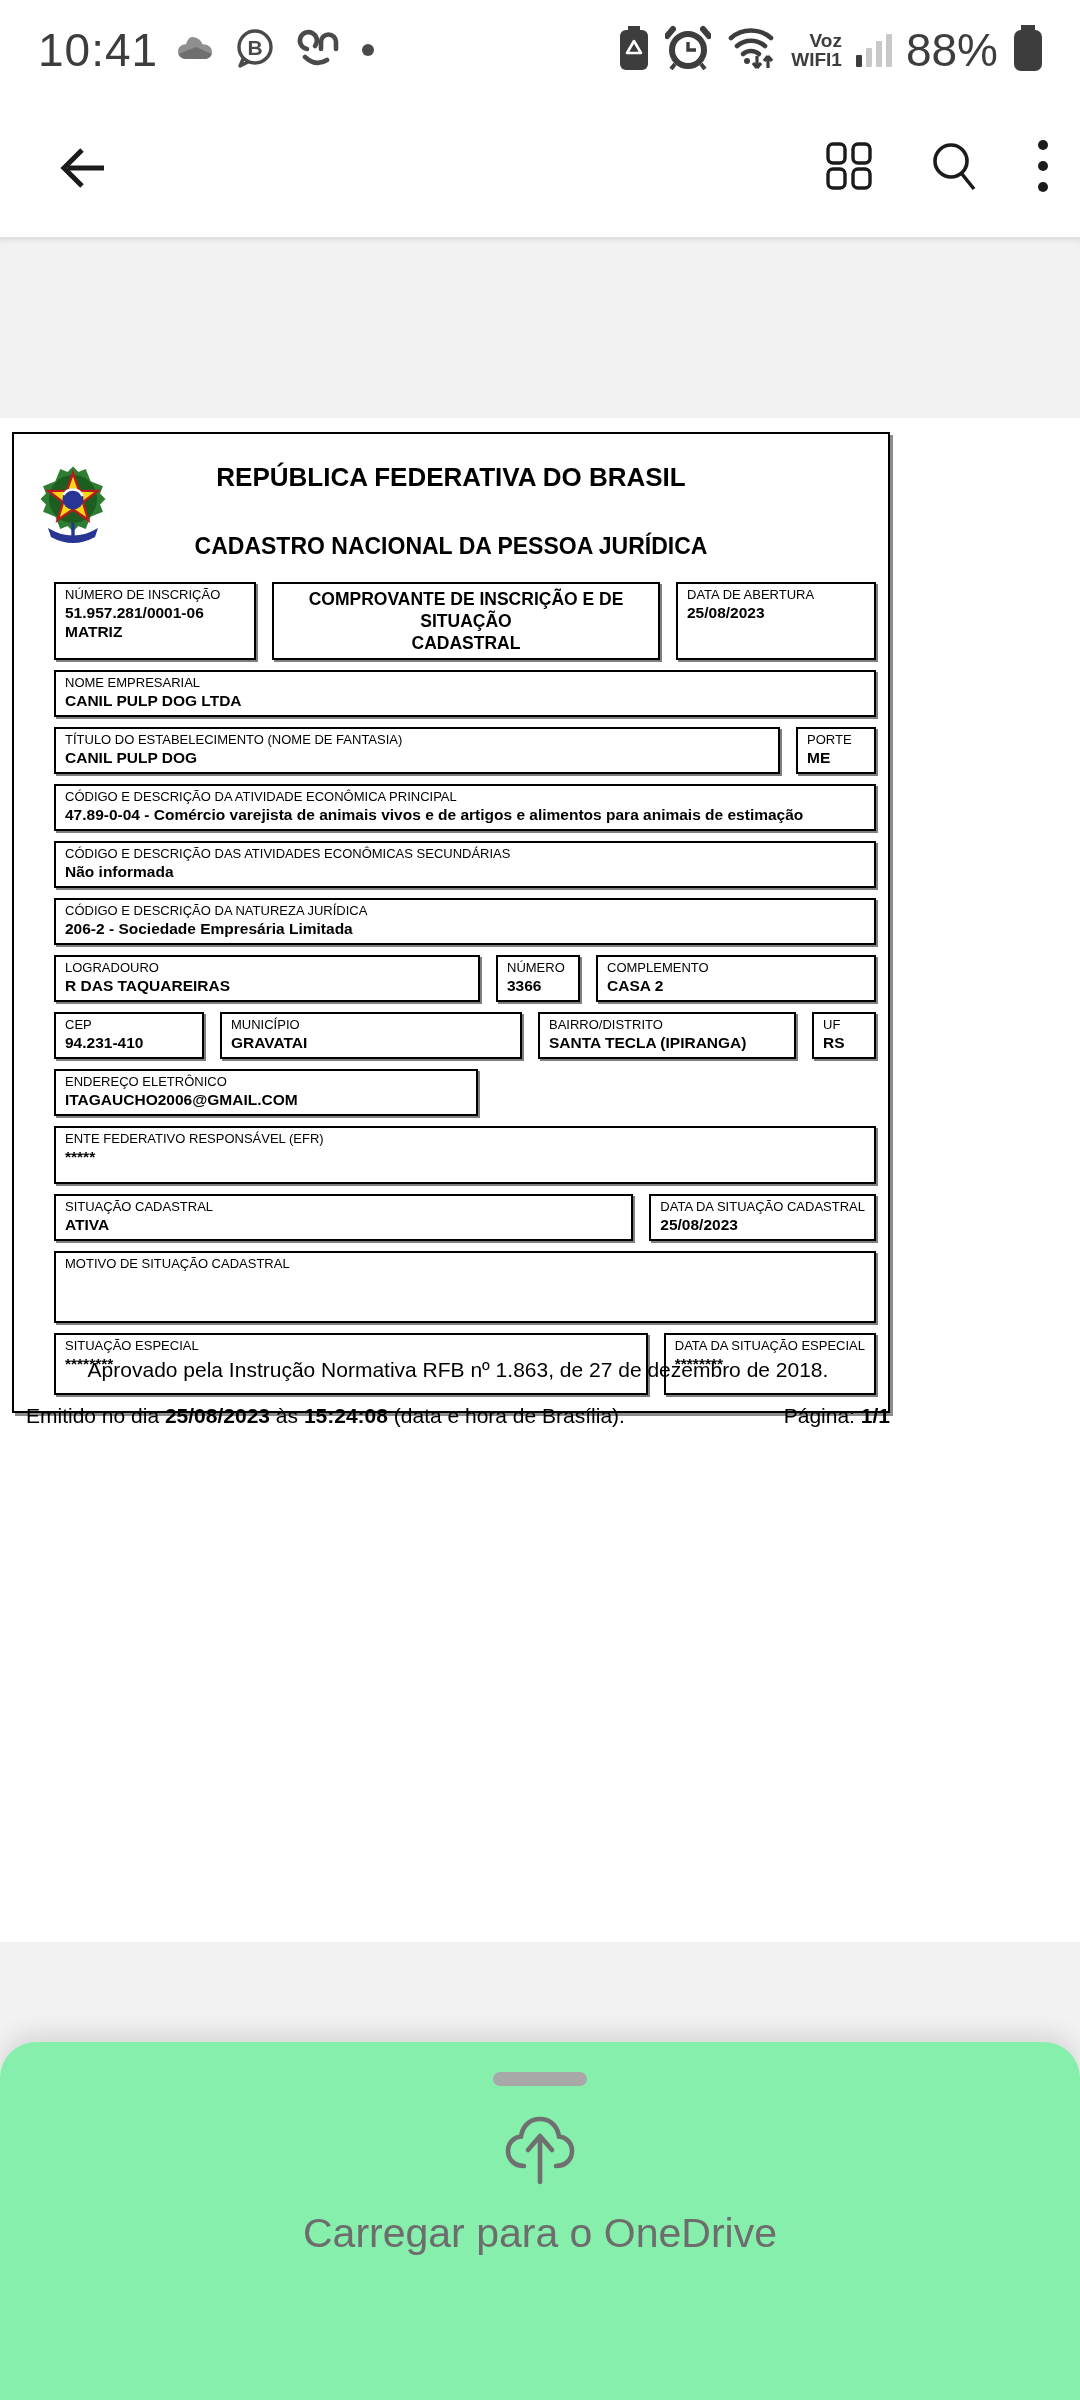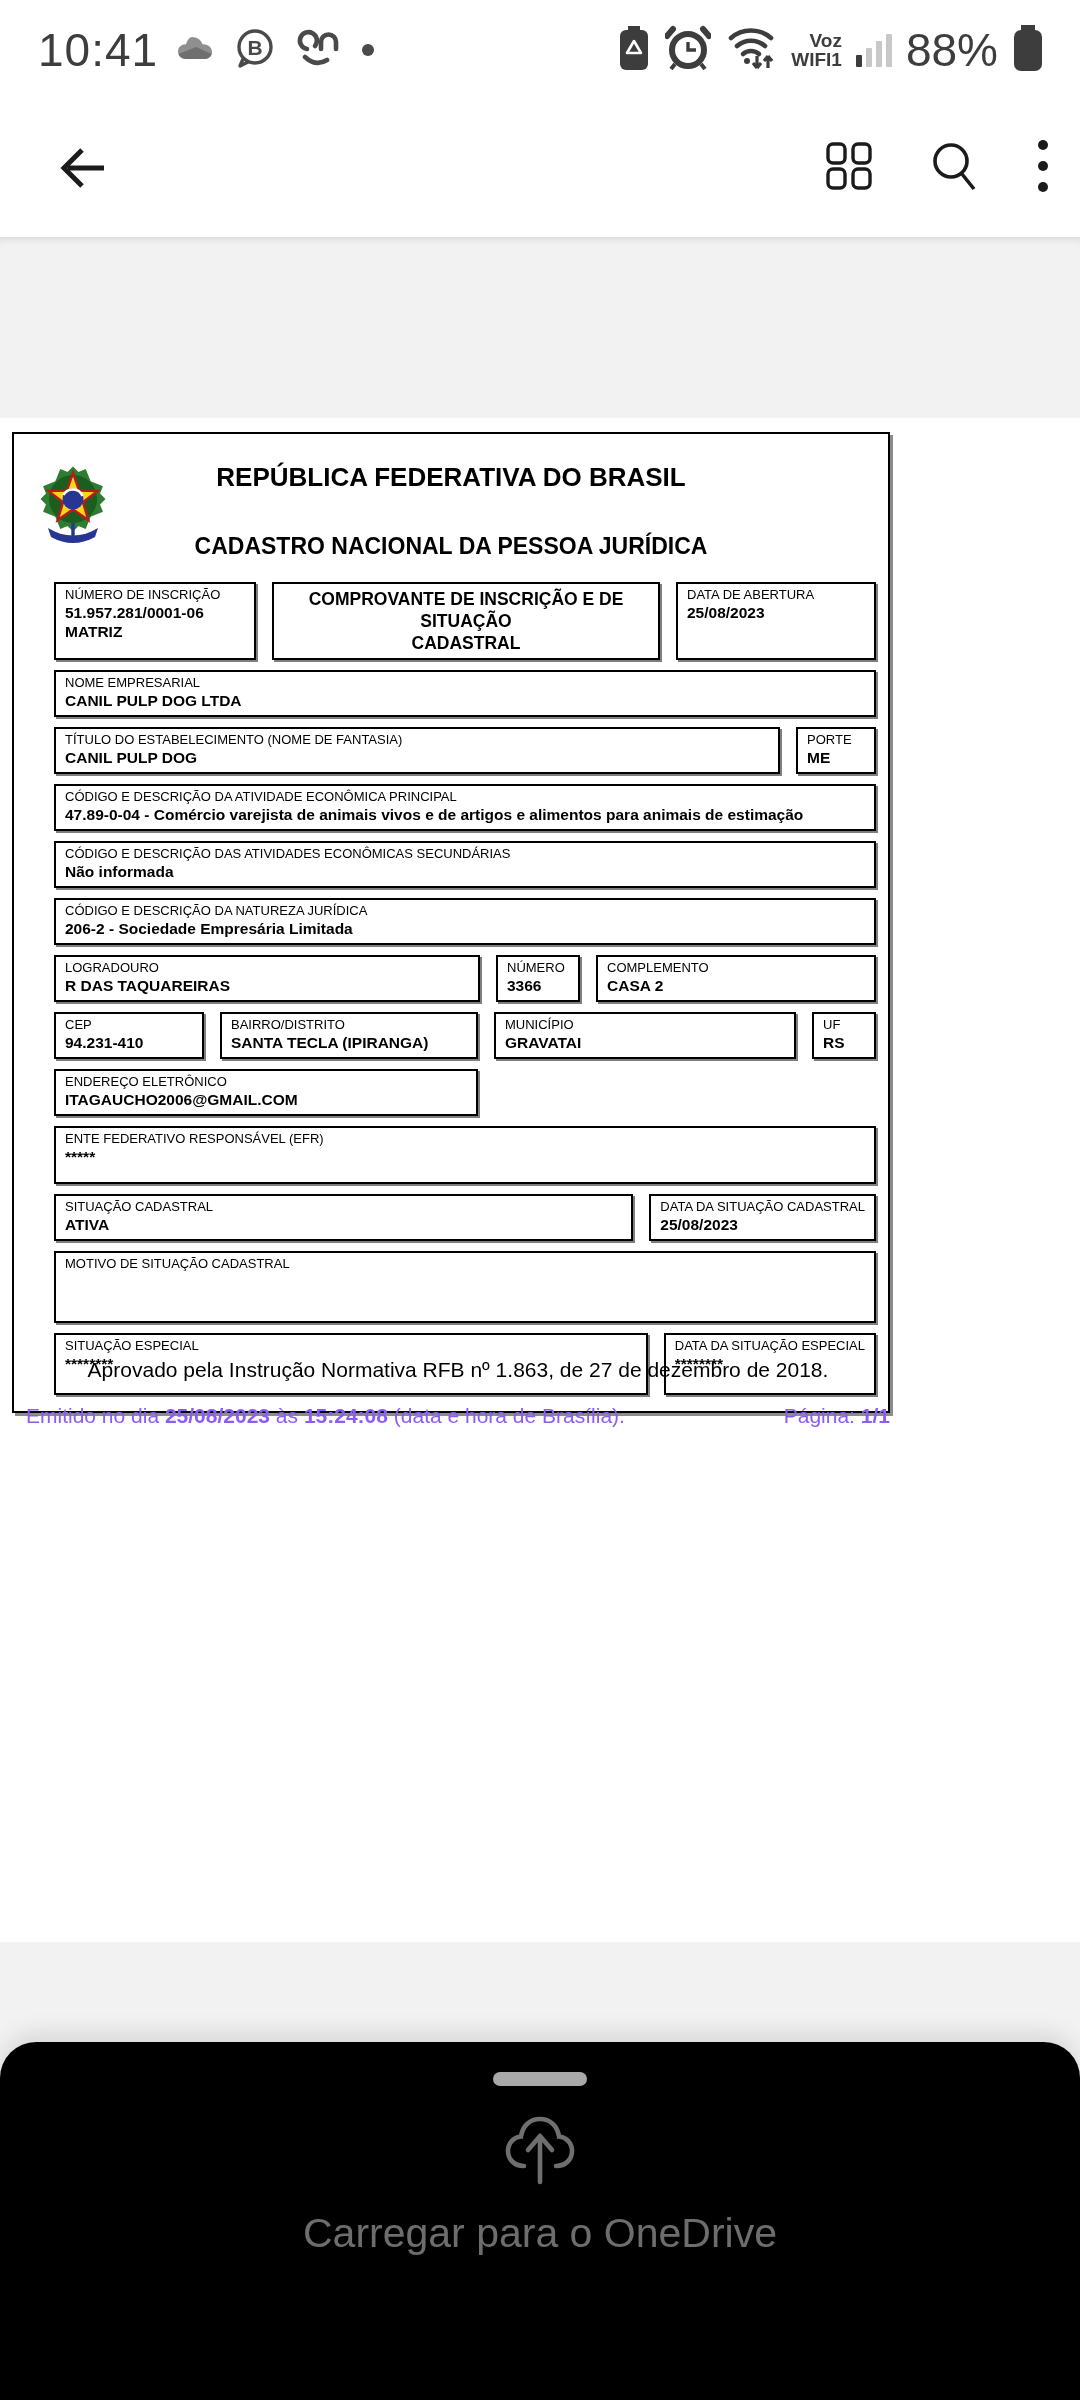--- a/index.html
+++ b/index.html
@@ -39,26 +39,26 @@
     background:#fff;padding:3px 9px 5px;}
   .flabel{font-size:13px;line-height:16px;color:#000;white-space:nowrap;overflow:hidden;}
   .fvalue{font-size:15.5px;font-weight:700;line-height:19px;color:#000;white-space:nowrap;overflow:hidden;}
   .grow{flex:1;}
   .center-box{display:flex;flex-direction:column;align-items:center;justify-content:center;
     text-align:center;font-size:17.5px;font-weight:700;line-height:22px;padding:4px 8px;}
   .minh-efr{min-height:58px;} .minh-motivo{min-height:72px;} .minh-esp{min-height:62px;}
 
   .doc-aprovado{position:absolute;top:1358px;left:26px;width:864px;font-size:21px;color:#000;text-align:center;}
   .doc-emitido{position:absolute;top:1404px;left:26px;width:864px;display:flex;
-    justify-content:space-between;font-size:21px;color:#8b5cf6;}
+    justify-content:space-between;font-size:21px;color:#000000;}
   .b{font-weight:700;}
 
   
   .band-bottom{position:absolute;top:1942px;left:0;width:1080px;height:458px;background:#f2f2f2;}
-  .sheet{position:absolute;top:2042px;left:0;width:1080px;height:358px;background:#000000;
+  .sheet{position:absolute;top:2042px;left:0;width:1080px;height:358px;background:#86efac;
     border-radius:36px 36px 0 0;box-shadow:0 -10px 22px rgba(0,0,0,0.10);}
   .handle{position:absolute;top:30px;left:493px;width:94px;height:14px;border-radius:7px;background:#a8a8a8;}
   .sheet-action{position:absolute;top:66px;left:0;width:1080px;display:flex;flex-direction:column;
     align-items:center;gap:14px;cursor:pointer;}
   .sheet-label{font-size:41px;color:#6d6d6d;}
 </style>
 </head>
 <body>
 
 <div class="screen">
@@ -262,27 +262,27 @@
             <div class="flabel">COMPLEMENTO</div>
             <div class="fvalue">CASA 2</div>
           </div>
         </div>
 
         <div class="row">
           <div class="fbox" style="width:150px">
             <div class="flabel">CEP</div>
             <div class="fvalue">94.231-410</div>
           </div>
+          <div class="fbox grow">
+            <div class="flabel">MUNICÍPIO</div>
+            <div class="fvalue">GRAVATAI</div>
+          </div>
           <div class="fbox" style="width:258px">
             <div class="flabel">BAIRRO/DISTRITO</div>
             <div class="fvalue">SANTA TECLA (IPIRANGA)</div>
-          </div>
-          <div class="fbox grow">
-            <div class="flabel">MUNICÍPIO</div>
-            <div class="fvalue">GRAVATAI</div>
           </div>
           <div class="fbox" style="width:64px">
             <div class="flabel">UF</div>
             <div class="fvalue">RS</div>
           </div>
         </div>
 
         <div class="row">
           <div class="fbox" style="width:424px">
             <div class="flabel">ENDEREÇO ELETRÔNICO</div>

